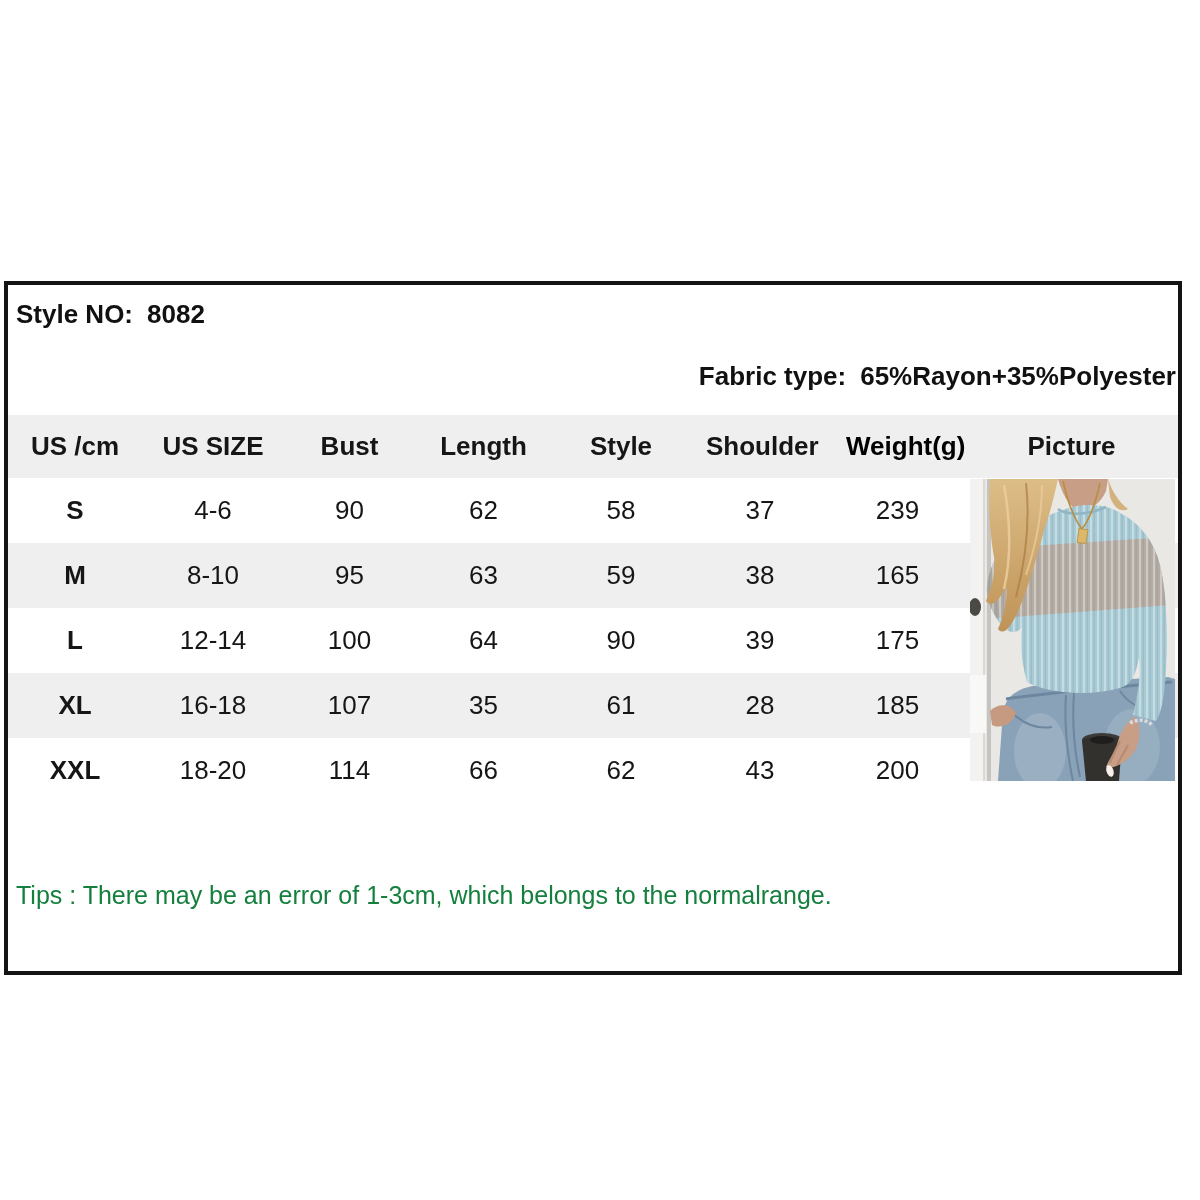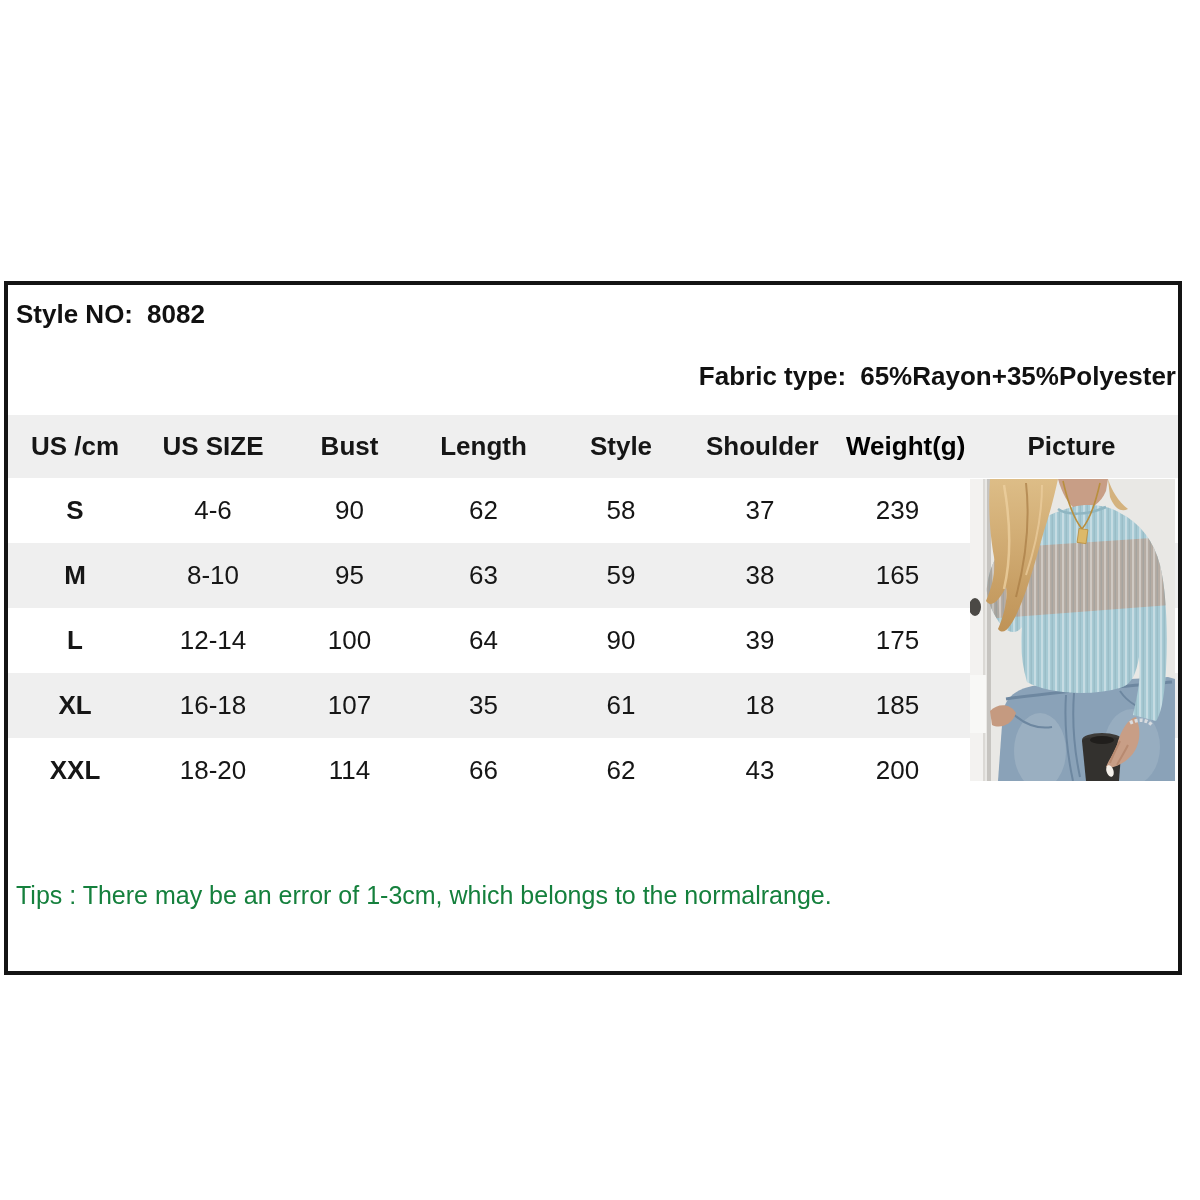--- a/index.html
+++ b/index.html
@@ -92,21 +92,21 @@
       <td>39</td>
       <td>175</td>
       <td></td>
     </tr>
     <tr class="r alt">
       <td class="sizecol">XL</td>
       <td>16-18</td>
       <td>107</td>
       <td>35</td>
       <td>61</td>
-      <td>18</td>
+      <td>28</td>
       <td>185</td>
       <td></td>
     </tr>
     <tr class="r">
       <td class="sizecol">XXL</td>
       <td>18-20</td>
       <td>114</td>
       <td>66</td>
       <td>62</td>
       <td>43</td>

